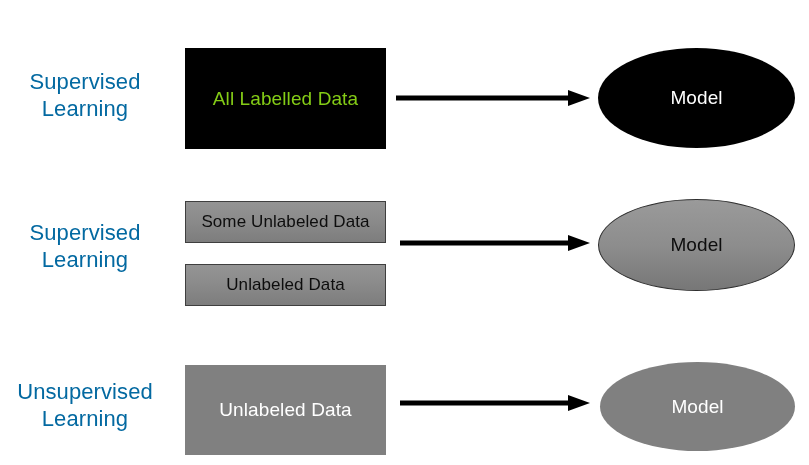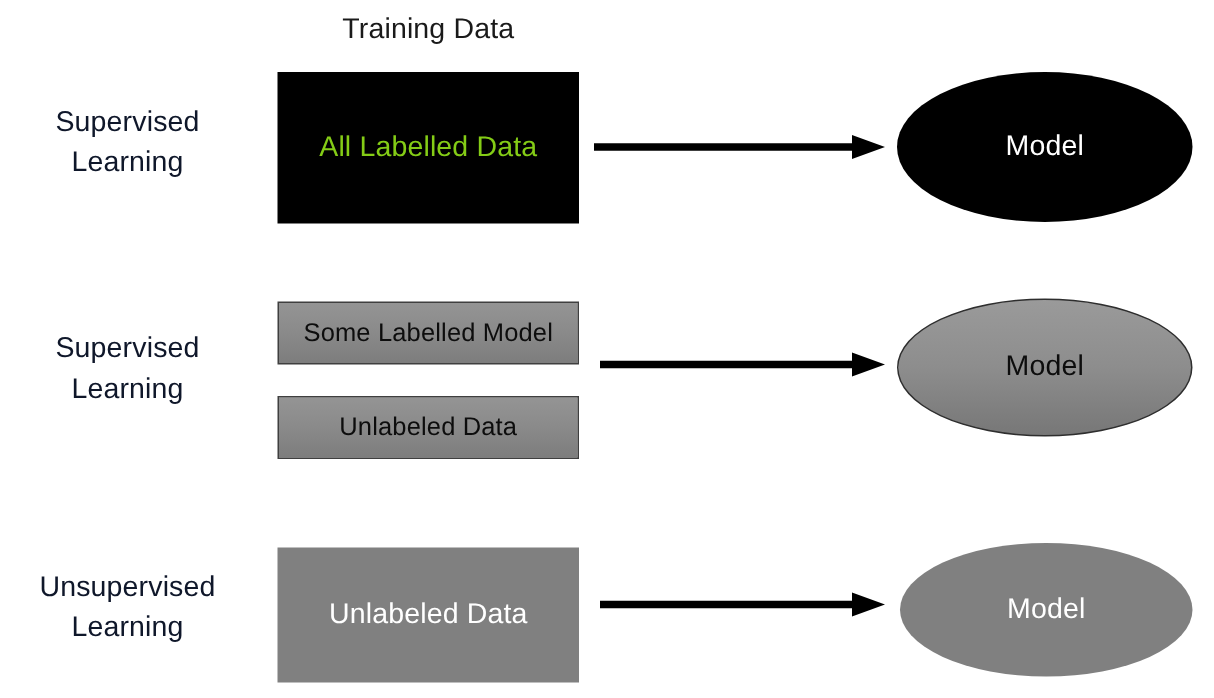--- a/index.html
+++ b/index.html
@@ -33,23 +33,23 @@
     line-height: 24px;
     color: #1a1a1a;
     letter-spacing: .1px;
   }
 
   
   .row-label {
     left: 0px;
     width: 170px;
     text-align: center;
-    font-size: 19px;
+    font-size: 22px;
     line-height: 27px;
-    color: #0f172a;
+    color: #0369a1;
     letter-spacing: .1px;
   }
   .row-label-1 { top: 68px; }
   .row-label-2 { top: 219px; }
   .row-label-3 { top: 378px; }
 
   
   .data-box {
     left: 185px;
     width: 201px;
@@ -116,42 +116,41 @@
     width: 195px; height: 89px;
     background: #808080;
     color: #ffffff;
   }
 </style>
 </head>
 <body>
 
 <div id="canvas">
 
-  <div class="abs col-heading">Training Data</div>
 
   <div class="abs row-label row-label-1">
     <div>Supervised</div>
     <div>Learning</div>
   </div>
 
   <div class="abs data-box box-solid-black">All Labelled Data</div>
 
   <svg class="abs arrow arrow-1" viewBox="0 0 198 24" preserveAspectRatio="none">
     <line x1="2" y1="12" x2="178" y2="12" stroke="#000000" stroke-width="5"></line>
     <polygon points="174,4 196,12 174,20" fill="#000000"></polygon>
   </svg>
 
   <div class="abs ellipse ellipse-black">Model</div>
 
   <div class="abs row-label row-label-2">
     <div>Supervised</div>
     <div>Learning</div>
   </div>
 
-  <div class="abs data-box box-grad-bordered box-semi-1">Some Labelled Model</div>
+  <div class="abs data-box box-grad-bordered box-semi-1">Some Unlabeled Data</div>
 
   <div class="abs data-box box-grad-bordered box-semi-2">Unlabeled Data</div>
 
   <svg class="abs arrow arrow-2" viewBox="0 0 194 24" preserveAspectRatio="none">
     <line x1="2" y1="12" x2="174" y2="12" stroke="#000000" stroke-width="5"></line>
     <polygon points="170,4 192,12 170,20" fill="#000000"></polygon>
   </svg>
 
   <div class="abs ellipse ellipse-grad">Model</div>
 

